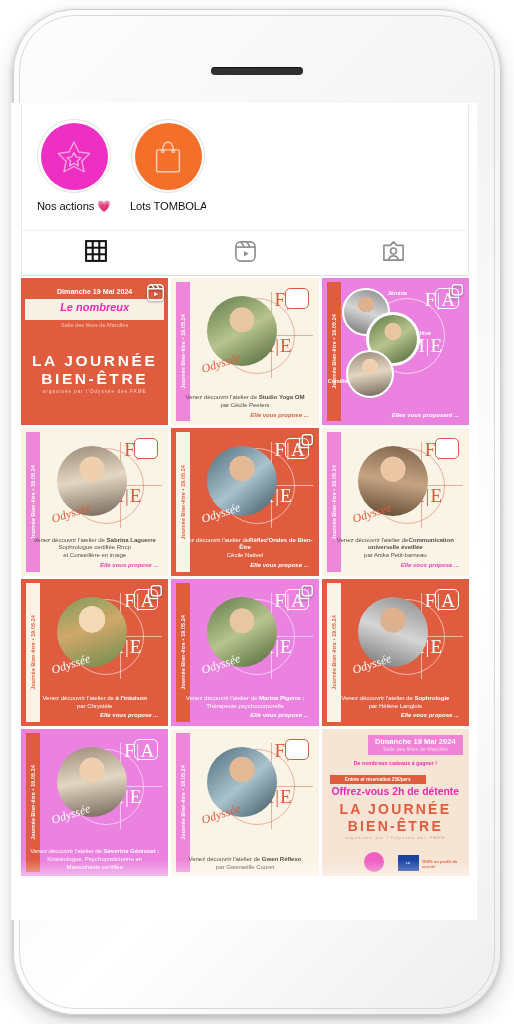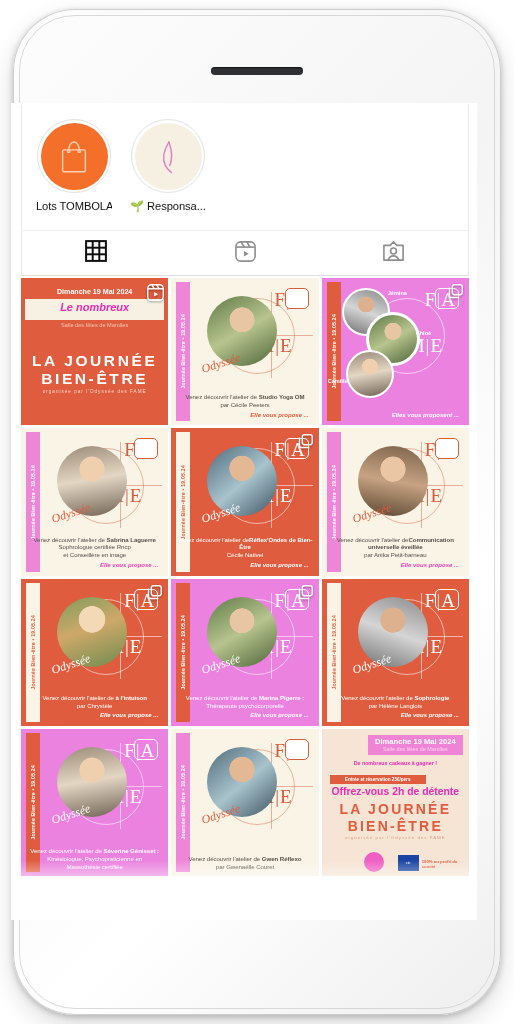--- a/index.html
+++ b/index.html
@@ -120,41 +120,41 @@
 <div class="device">
   <div class="device-inner-edge"></div>
   <div class="speaker"></div>
 </div>
 
 <div class="screen">
 
   <div class="highlights" id="highlights">
       <div class="hl">
         <div class="hl-ring">
+          <div class="hl-circle" style="background:#ee2fc3">
+            <svg width="42" height="42" viewBox="0 0 48 48" fill="none" stroke="#f9a8e0" stroke-width="1.6" stroke-linecap="round" stroke-linejoin="round">
+              <path d="M24 8 L29.5 19.5 L42 21 L33 30 L35.5 42 L24 36 L12.5 42 L15 30 L6 21 L18.5 19.5 Z"></path>
+              <path d="M24 20 l2.5 5 5.5 .8 -4 4 1 5.4 -5-2.7 -5 2.7 1-5.4 -4-4 5.5-.8z"></path>
+            </svg>
+          </div>
+        </div>
+        <div class="hl-label">Nos actions 💗</div>
+      </div>
+      <div class="hl">
+        <div class="hl-ring">
           <div class="hl-circle" style="background:#f4702a">
             <svg width="42" height="42" viewBox="0 0 48 48" fill="none" stroke="#fcd0b4" stroke-width="1.6" stroke-linecap="round" stroke-linejoin="round">
               <rect x="11" y="17" width="26" height="25" rx="1.5"></rect>
               <path d="M18 17c0-5 2.6-9 6-9s6 4 6 9"></path>
               <circle cx="18" cy="18.5" r="1.4"></circle>
               <circle cx="30" cy="18.5" r="1.4"></circle>
             </svg>
           </div>
         </div>
         <div class="hl-label">Lots TOMBOLA</div>
-      </div>
-      <div class="hl">
-        <div class="hl-ring">
-          <div class="hl-circle" style="background:#f6f0e3">
-            <svg width="42" height="42" viewBox="0 0 48 48" fill="none" stroke="#e27cc8" stroke-width="1.6" stroke-linecap="round" stroke-linejoin="round">
-              <path d="M25 8c-6 10-8 19-4 27 2 4 5 6 7 8"></path>
-              <path d="M25 8c4 11 4 20 1 27"></path>
-            </svg>
-          </div>
-        </div>
-        <div class="hl-label">🌱 Responsa...</div>
       </div>
     </div>
 
   <div class="tabbar" id="tabbar">
       <div class="tab active">
         <span><svg width="22" height="22" viewBox="0 0 24 24" fill="none" stroke="#111" stroke-width="2.2">
             <rect x="1.2" y="1.2" width="21.6" height="21.6"></rect>
             <line x1="8.4" y1="1.2" x2="8.4" y2="22.8"></line>
             <line x1="15.6" y1="1.2" x2="15.6" y2="22.8"></line>
             <line x1="1.2" y1="8.4" x2="22.8" y2="8.4"></line>

